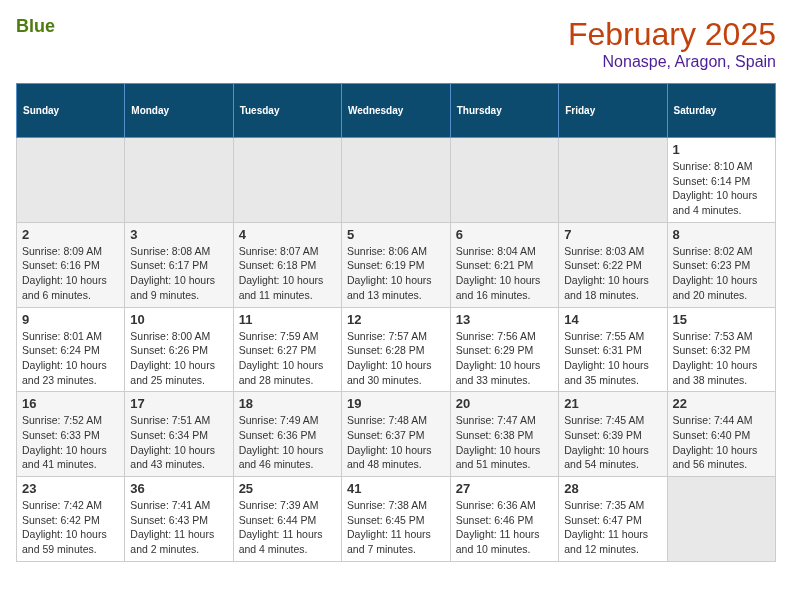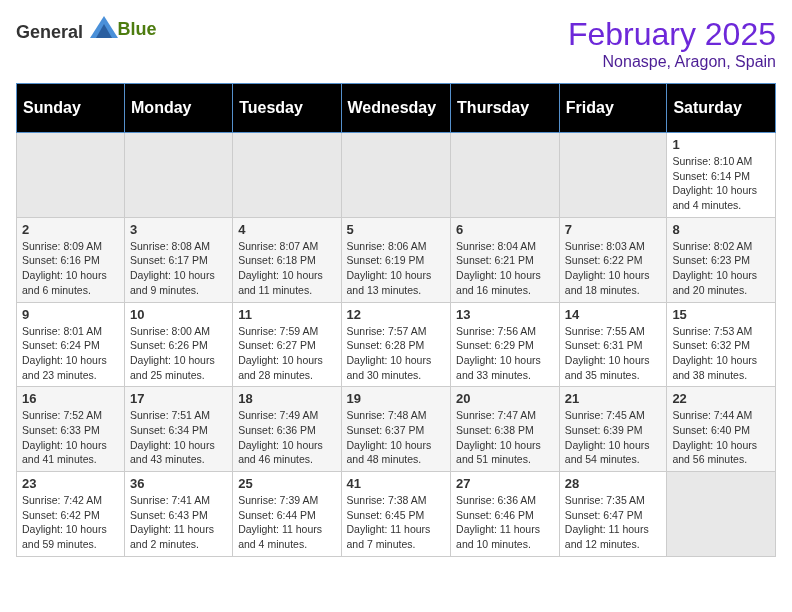--- a/index.html
+++ b/index.html
@@ -34,37 +34,37 @@
       width: 28px;
       height: 22px;
       margin-left: 2px;
     }
     .title-block {
       text-align: right;
     }
     .month-title {
       font-size: 32px;
       font-weight: normal;
-      color: #6d28d9;
+      color: #c2410c;
     }
     .location-title {
       font-size: 16px;
       color: #4c1d95;
     }
     .calendar {
       width: 100%;
       border-collapse: collapse;
       border: 1px solid #ccc;
     }
     .calendar th {
-      background: #000000;
+      background: #0c4a6e;
       color: #fff;
-      font-size: 16px;
+      font-size: 10px;
       font-weight: bold;
-      padding: 15px 6px;
+      padding: 21px 6px;
       text-align: left;
       border: 1px solid #5590cc;
     }
     .calendar td {
       border: 1px solid #ccc;
       vertical-align: top;
       padding: 4px 5px;
       width: 110px;
       min-height: 80px;
       background: #fff;
@@ -86,27 +86,20 @@
     }
     .empty-cell {
       background: #e8e8e8 !important;
     }
   </style>
 </head>
 <body>
 
 <div class="header">
   <div class="logo">
-    <div>
-      <span class="logo-text-general">General</span>
-      <svg class="logo-icon" viewBox="0 0 28 22" xmlns="http://www.w3.org/2000/svg">
-        <polygon points="0,22 14,0 28,22" fill="#4a90d9"></polygon>
-        <polygon points="6,22 14,8 22,22" fill="#2a5fa0"></polygon>
-      </svg>
-    </div>
     <div>
       <span class="logo-text-blue">Blue</span>
     </div>
   </div>
   <div class="title-block">
     <div class="month-title">February 2025</div>
     <div class="location-title">Nonaspe, Aragon, Spain</div>
   </div>
 </div>
 

